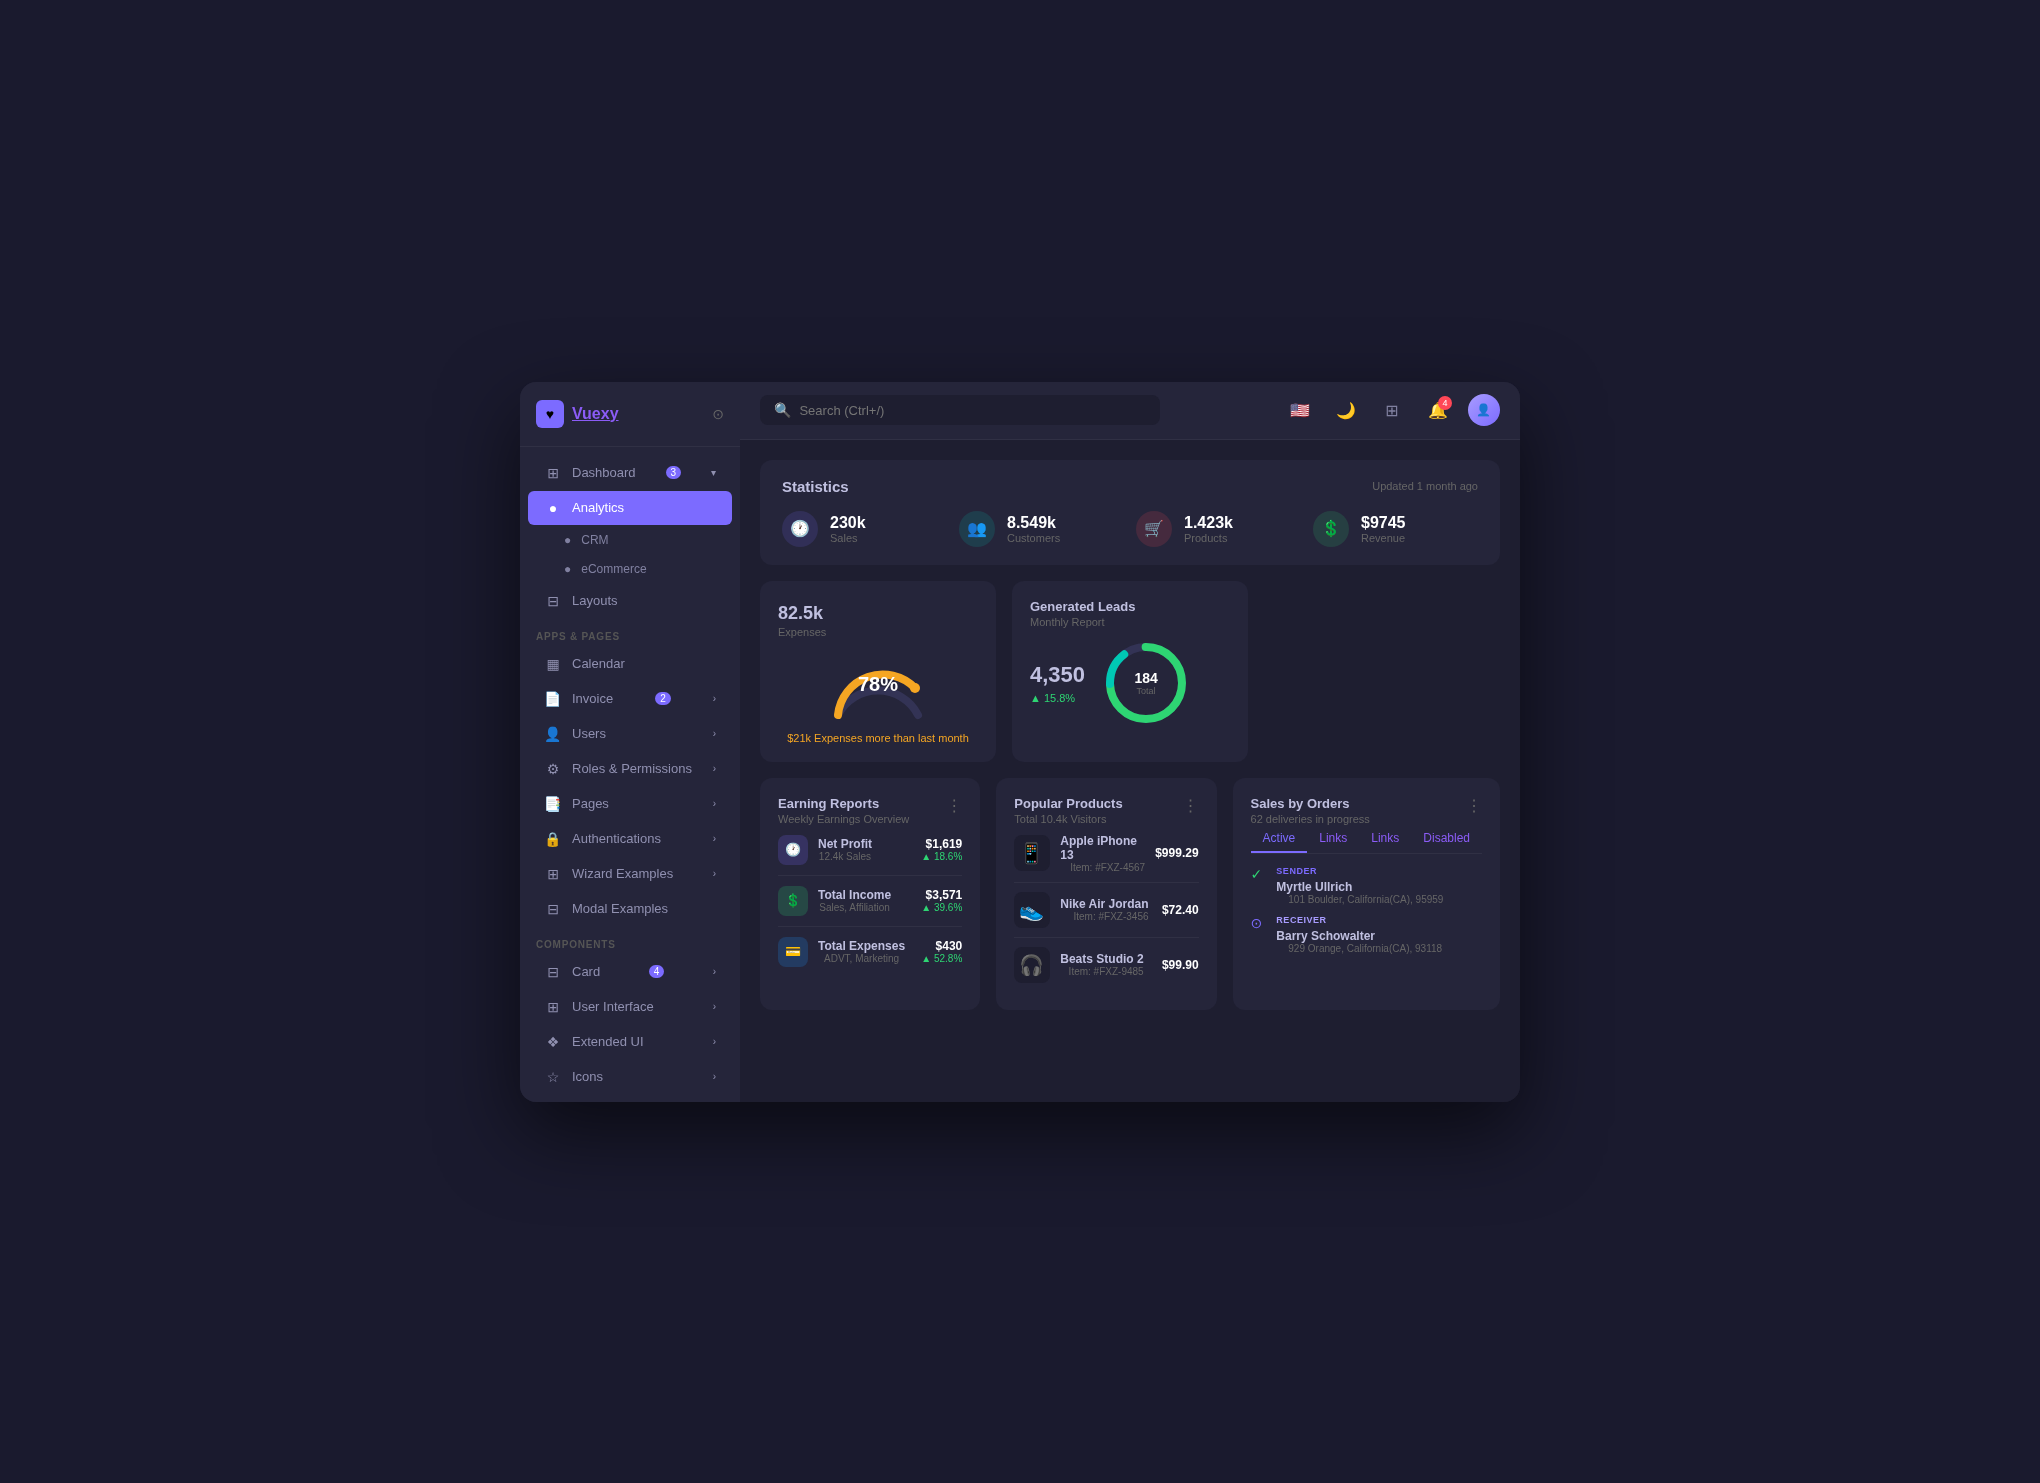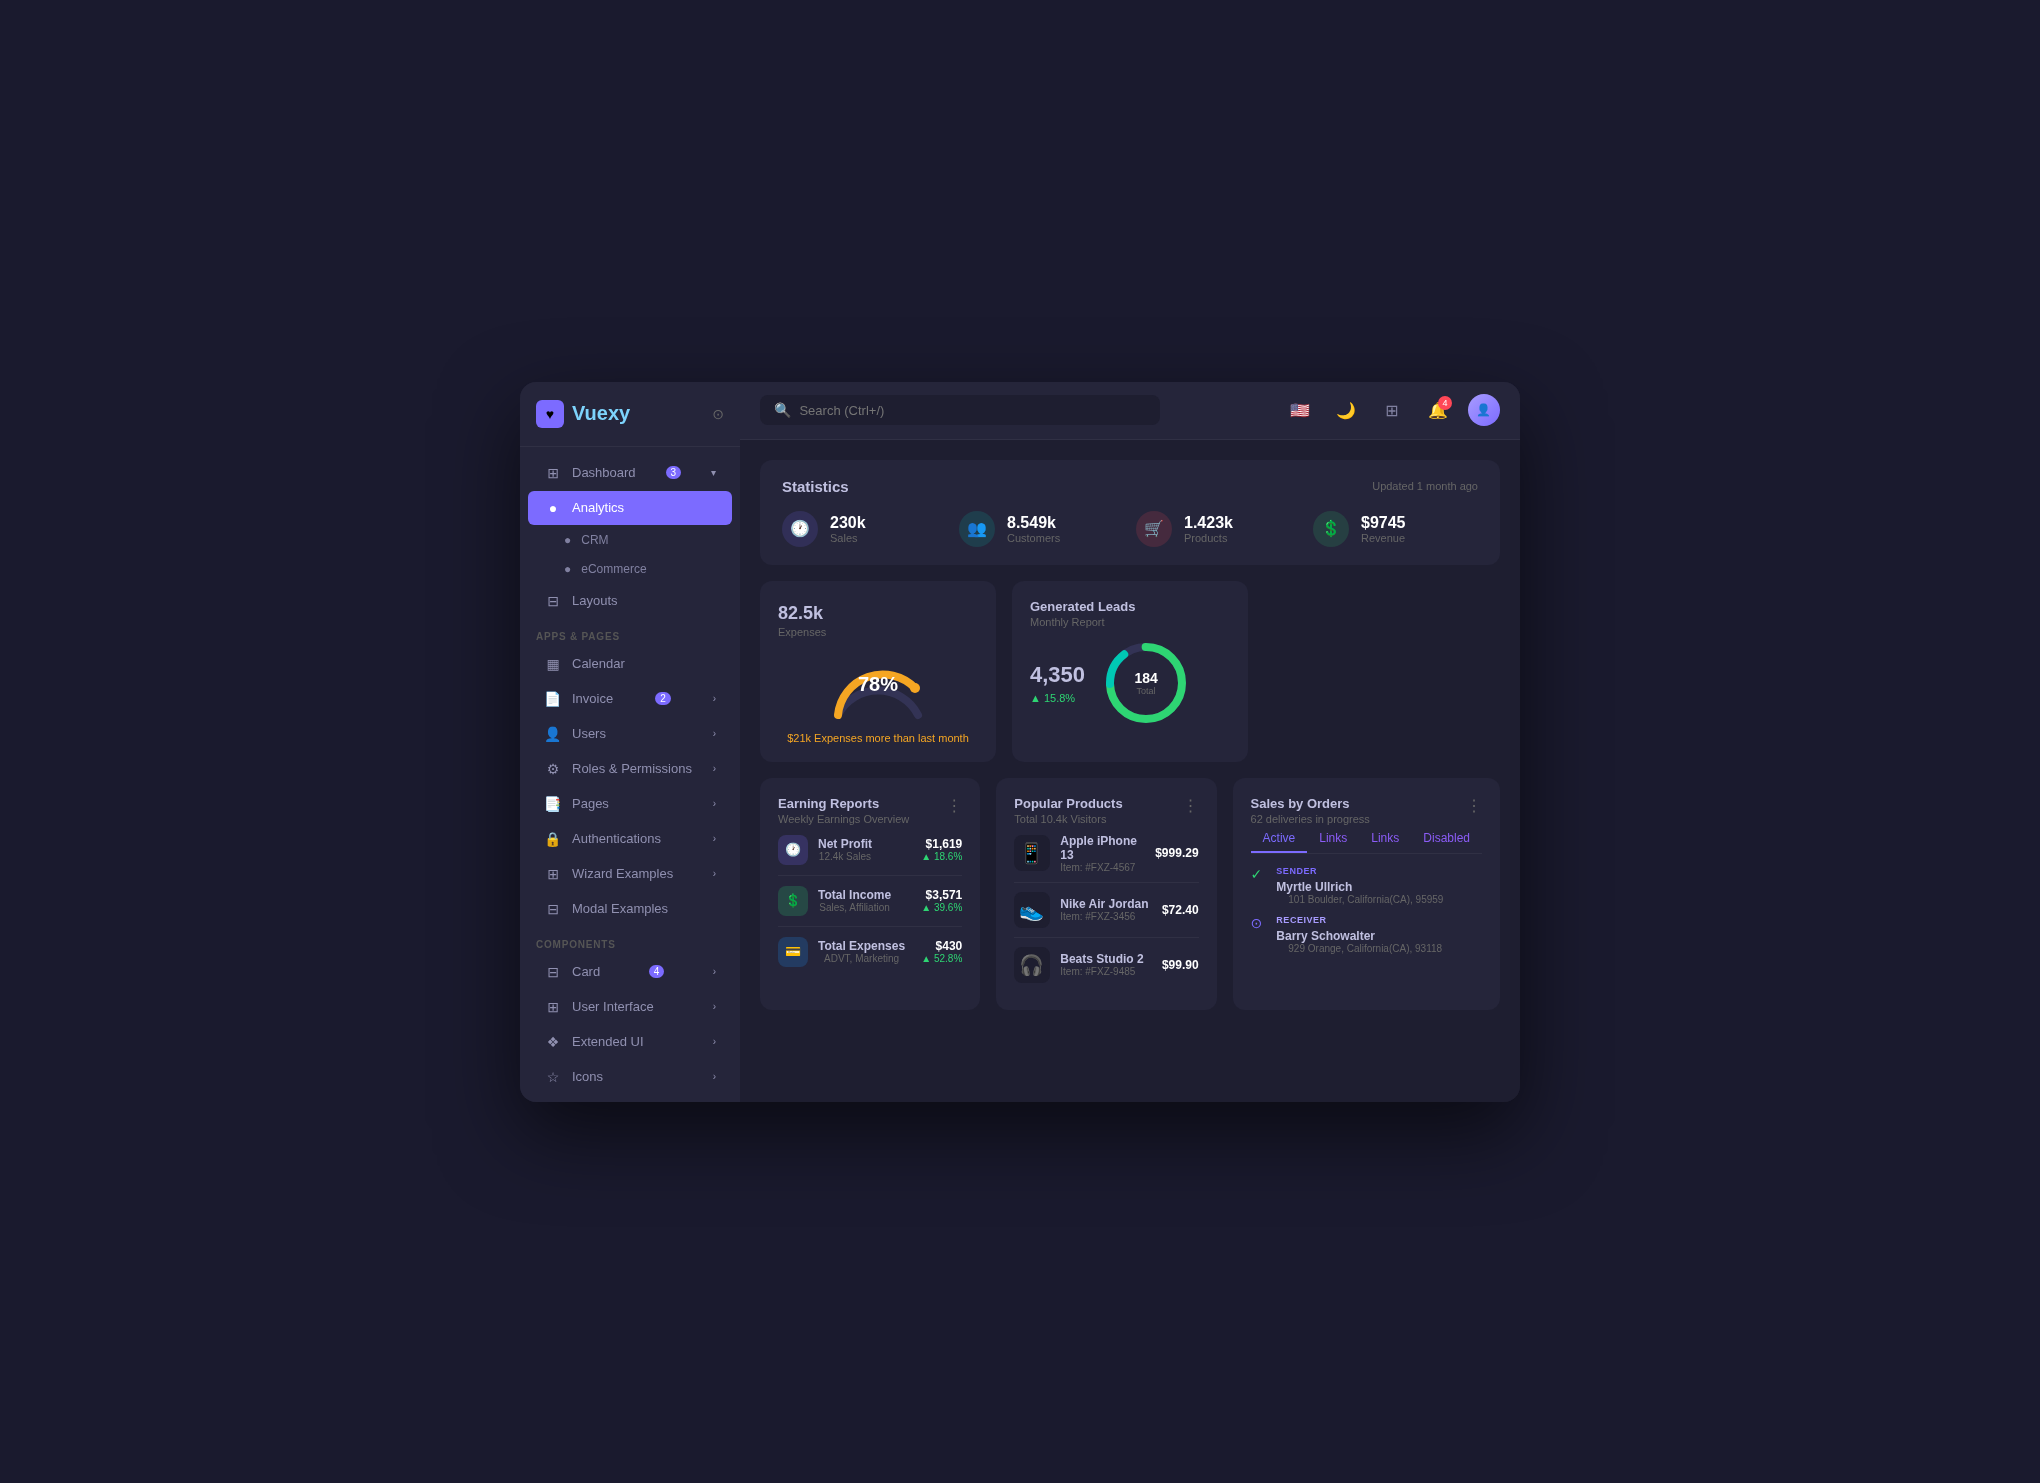--- a/index.html
+++ b/index.html
@@ -45,23 +45,24 @@
       width: 28px;
       height: 28px;
       background: #7c6bff;
       border-radius: 6px;
       display: flex;
       align-items: center;
       justify-content: center;
       font-size: 14px;
     }
     .logo-text {
-      color: #7dd3fc;
-      font-size: 20px;
+      color: #8b5cf6;
+      font-size: 16px;
       font-weight: 700;
+      text-decoration: underline;
     }
     .logo-settings {
       margin-left: auto;
       color: #666;
       font-size: 14px;
       cursor: pointer;
     }
     .sidebar-nav {
       padding: 8px 0;
       flex: 1;
@@ -342,21 +343,21 @@
       height: 36px;
       border-radius: 8px;
       background: #1e1e30;
       display: flex;
       align-items: center;
       justify-content: center;
       font-size: 20px;
       flex-shrink: 0;
     }
     .product-name { color: #c0c0e0; font-size: 12px; font-weight: 600; }
-    .product-sku { color: #666; font-size: 10px; }
+    .product-sku { color: #666; font-size: 10px; text-align: right; }
     .product-price { color: #fff; font-size: 12px; font-weight: 600; margin-left: auto; }
     
     .sales-tabs {
       display: flex;
       gap: 0;
       border-bottom: 1px solid rgba(255,255,255,0.05);
       margin-bottom: 12px;
     }
     .sales-tab {
       padding: 6px 12px;

